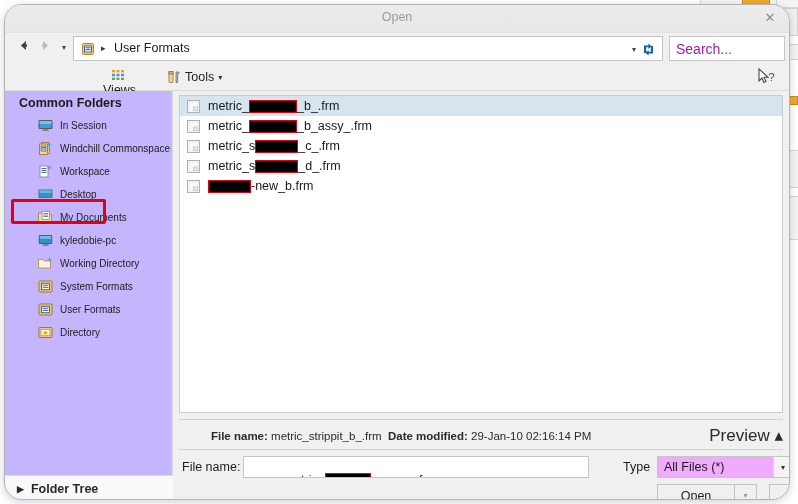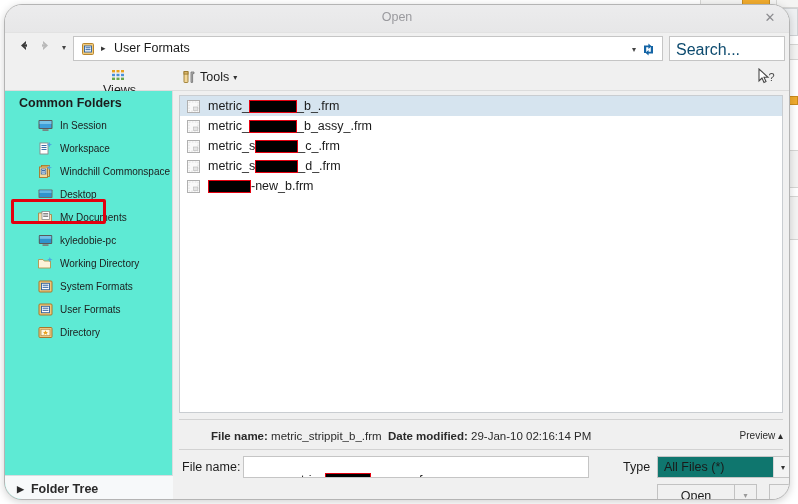--- a/index.html
+++ b/index.html
@@ -137,21 +137,21 @@
   #search-box {
     position: absolute;
     left: 664px; top: 3px;
     width: 116px; height: 25px;
     background: #ffffff;
     border: 1px solid #c5c5c5;
     box-sizing: border-box;
   }
   #search-ph {
     position: absolute; left: 6px; top: 4px;
-    font-size: 16px; color: #0c4a6e;
+    font-size: 14px; color: #a21caf;
   }
 
   
   #toolbar {
     position: relative;
     height: 26px;
     border-bottom: 1px solid #dcdcdc;
   }
   .tb-item {
     position: absolute;
@@ -159,38 +159,38 @@
     height: 20px;
     display: flex;
     align-items: center;
     font-size: 12.5px;
     color: #1c1c1c;
   }
   .tb-item .tb-icon { width: 16px; height: 16px; margin-right: 3px; }
   .tb-item .tb-caret { margin-left: 4px; font-size: 8px; color: #333; }
   #tb-organize { left: 10px; margin-top: 20px; }
   #tb-views    { left: 98px; flex-direction: column; }
-  #tb-tools    { left: 176px; text-align: center; }
+  #tb-tools    { left: 161px; text-align: center; }
   #help-cursor {
     position: absolute; right: 10px; top: 4px;
     width: 22px; height: 18px;
   }
 
   
   #body-split {
     position: relative;
     height: 411px;
   }
 
   
   #sidebar {
     position: absolute;
     left: 0; top: 0;
     width: 168px; height: 411px;
-    background: #5eead4;
+    background: #c4b5fd;
     border-right: 1px solid #d9dde0;
     box-sizing: border-box;
   }
   #sidebar-heading {
     position: absolute;
     left: 14px; top: 5px;
     font-size: 12.5px;
     font-weight: bold;
     color: #1c1c1c;
   }
@@ -294,21 +294,21 @@
     align-items: center;
     font-size: 11.5px;
     color: #2a2a2a;
     padding-top: 10px;
     box-sizing: border-box;
   }
   #status-line b { font-weight: bold; }
   #status-left { flex: 1 1 auto; white-space: pre; }
   #preview-toggle {
     margin-left: auto;
-    font-size: 10px;
+    font-size: 17px;
     color: #2a2a2a;
     white-space: pre;
     text-align: right;
   }
 
   
   #bottom-form {
     position: absolute;
     left: 6px; right: 6px;
     top: 358px;
@@ -337,21 +337,21 @@
   #type-label {
     position: absolute;
     left: 444px; top: 10px;
     font-size: 12.5px;
     color: #1c1c1c;
   }
   #type-select {
     position: absolute;
     left: 478px; top: 6px;
     width: 136px; height: 22px;
-    background: #0f766e;
+    background: #f0abfc;
     border: 1px solid #c5c5c5;
     box-sizing: border-box;
     padding-left: 24px;
   }
   #type-value {
     position: absolute; left: 6px; top: 3px;
     font-size: 12.5px; color: #1a1a1a;
   }
   #type-arrow {
     position: absolute;
@@ -529,47 +529,47 @@
               <rect x="2.6" y="4" width="11.8" height="3" fill="#76c3e8"></rect>
               <rect x="5.5" y="12.3" width="6" height="1.6" fill="#7a7a7a"></rect>
             </svg>
           </span>
           <span class="side-label">In Session</span>
         </div>
 
         <div class="side-item">
           <span class="side-icon">
             <svg width="17" height="17" viewBox="0 0 17 17" aria-hidden="true">
-              <rect x="3" y="3" width="8" height="11" fill="#ffffff" stroke="#8a8a8a" stroke-width="0.9"></rect>
-              <rect x="4.5" y="5" width="5" height="0.9" fill="#2a5f9e"></rect>
-              <rect x="4.5" y="7" width="5" height="0.9" fill="#2a5f9e"></rect>
-              <rect x="4.5" y="9" width="5" height="0.9" fill="#2a5f9e"></rect>
-              <path d="M12.4 2 L13.3 4 L15.2 4.6 L13.3 5.3 L12.4 7.3 L11.6 5.3 L9.7 4.6 L11.6 4 Z" fill="#4da6e0"></path>
-            </svg>
-          </span>
-          <span class="side-label">Workspace</span>
-        </div>
-
-        <div class="side-item">
-          <span class="side-icon">
-            <svg width="17" height="17" viewBox="0 0 17 17" aria-hidden="true">
               <rect x="4.5" y="2.5" width="8" height="11" fill="#f0c87a" stroke="#a8772a" stroke-width="0.9"></rect>
               <rect x="2.5" y="4" width="8" height="10.5" fill="#f5d79a" stroke="#a8772a" stroke-width="0.9"></rect>
               <rect x="4.2" y="6" width="4.6" height="5" fill="#ffffff" stroke="#2a5f9e" stroke-width="0.8"></rect>
               <rect x="5" y="7" width="3" height="0.9" fill="#2a5f9e"></rect>
               <rect x="5" y="8.6" width="3" height="0.9" fill="#2a5f9e"></rect>
               <path d="M12 2 L13 4 L15 4.6 L13 5.3 L12 7.3 L11.2 5.3 L9.3 4.6 L11.2 4 Z" fill="#4da6e0"></path>
             </svg>
           </span>
           <span class="side-label">Windchill Commonspace</span>
         </div>
 
         <div class="side-item">
           <span class="side-icon">
             <svg width="17" height="17" viewBox="0 0 17 17" aria-hidden="true">
+              <rect x="3" y="3" width="8" height="11" fill="#ffffff" stroke="#8a8a8a" stroke-width="0.9"></rect>
+              <rect x="4.5" y="5" width="5" height="0.9" fill="#2a5f9e"></rect>
+              <rect x="4.5" y="7" width="5" height="0.9" fill="#2a5f9e"></rect>
+              <rect x="4.5" y="9" width="5" height="0.9" fill="#2a5f9e"></rect>
+              <path d="M12.4 2 L13.3 4 L15.2 4.6 L13.3 5.3 L12.4 7.3 L11.6 5.3 L9.7 4.6 L11.6 4 Z" fill="#4da6e0"></path>
+            </svg>
+          </span>
+          <span class="side-label">Workspace</span>
+        </div>
+
+        <div class="side-item">
+          <span class="side-icon">
+            <svg width="17" height="17" viewBox="0 0 17 17" aria-hidden="true">
               <rect x="1.5" y="3.5" width="14" height="8.5" rx="0.8" fill="#6a6a6a"></rect>
               <rect x="2.5" y="4.4" width="12" height="6.6" fill="#2f93cc"></rect>
               <rect x="2.5" y="4.4" width="12" height="2.6" fill="#63b8e3"></rect>
             </svg>
           </span>
           <span class="side-label">Desktop</span>
         </div>
 
         <div class="side-item">
           <span class="side-icon">

